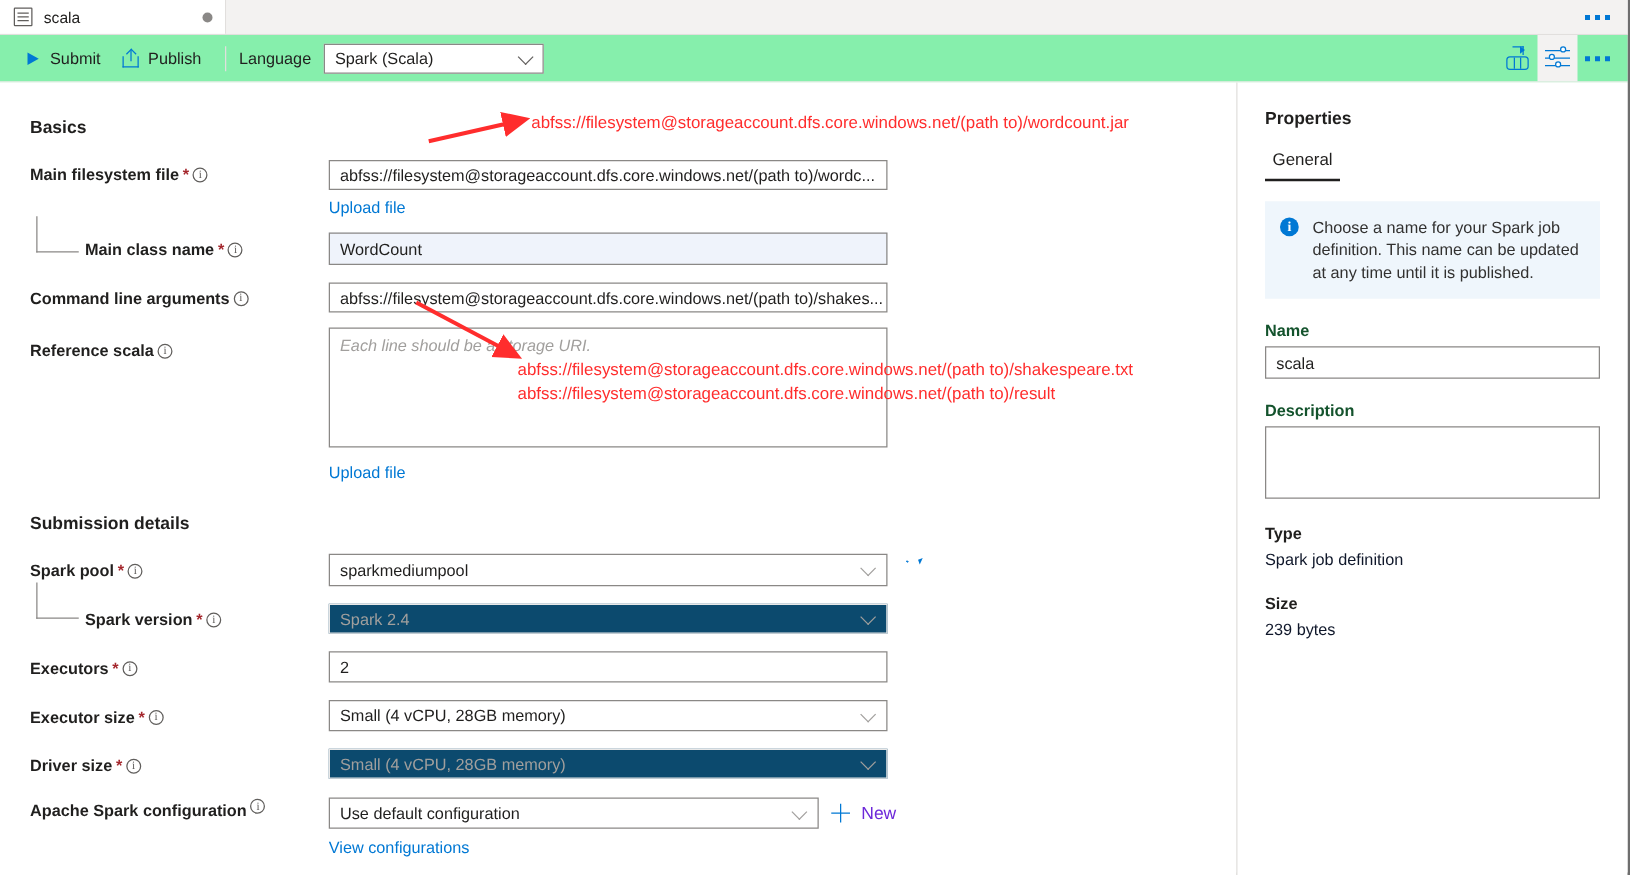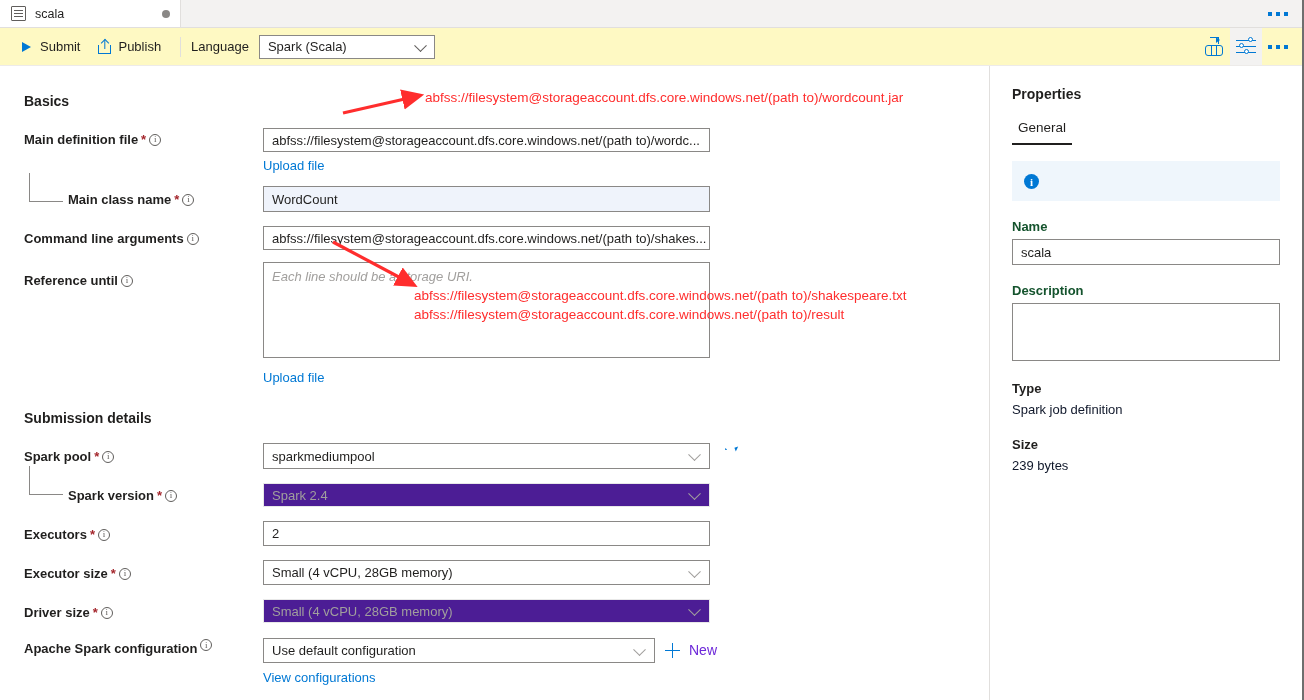--- a/index.html
+++ b/index.html
@@ -73,21 +73,21 @@
     right: 14px; top: 0; bottom: 0;
     display: flex; align-items: center; gap: 4px;
   }
   .tab-overflow span {
     width: 4px; height: 4px; background: #0078d4; display: block;
   }
 
   
   .commandbar {
     height: 37px;
-    background: #fef9c3;
+    background: #86efac;
     border-bottom: 1px solid #edebe9;
     display: flex;
     align-items: center;
     padding-left: 10px;
     position: relative;
   }
   .cmd-btn {
     display: flex; align-items: center; gap: 7px;
     padding: 4px 9px;
     cursor: default;
@@ -267,21 +267,21 @@
     display: flex; align-items: center;
     padding: 0 8px;
     font-size: 13px;
     color: #201f1e;
     position: relative;
     overflow: hidden;
     white-space: nowrap;
   }
   .txtbox.focusish { background: #eff3fb; text-align: right; }
   .txtbox.disabled {
-    background: #4c1d95; border-color: #e8e8e8; color: #a19f9d;
+    background: #0c4a6e; border-color: #e8e8e8; color: #a19f9d;
   }
   .txtarea {
     box-sizing: border-box;
     border: 1px solid #8a8886;
     background: #fff;
     font-size: 13px;
     color: #a19f9d;
     padding: 6px 8px;
     font-style: italic;
   }
@@ -449,21 +449,21 @@
   </div>
 
   <div class="body-split">
 
     <div class="main-pane">
 
       <div class="section-title" style="left:24px; top:27px;">Basics</div>
 
       <div class="row" style="left:24px; top:66px;">
         <span class="flabel">
-          <span>Main definition file</span>
+          <span>Main filesystem file</span>
             <span class="req">*</span>
           <span class="info-ico">i</span>
         </span>
       </div>
       <div class="txtbox" style="position:absolute; left:263px; top:62px; width:447px;">
         <span>abfss://filesystem@storageaccount.dfs.core.windows.net/(path to)/wordc...</span>
       </div>
       <a class="linkish" style="left:263px; top:92px;">Upload file</a>
 
       <div class="tree-elbow" style="left:29px; top:107px; width:33px; height:28px;"></div>
@@ -484,21 +484,21 @@
           <span>Command line arguments</span>
           <span class="info-ico">i</span>
         </span>
       </div>
       <div class="txtbox" style="position:absolute; left:263px; top:160px; width:447px;">
         <span>abfss://filesystem@storageaccount.dfs.core.windows.net/(path to)/shakes...</span>
       </div>
 
       <div class="row" style="left:24px; top:207px;">
         <span class="flabel">
-          <span>Reference until</span>
+          <span>Reference scala</span>
           <span class="info-ico">i</span>
         </span>
       </div>
       <div class="txtarea" style="position:absolute; left:263px; top:196px; width:447px; height:96px;">
         <span>Each line should be a storage URI.</span>
       </div>
       <a class="linkish" style="left:263px; top:304px;">Upload file</a>
 
       <div class="section-title" style="left:24px; top:344px;">Submission details</div>
 
@@ -609,20 +609,21 @@
 
     <div class="props-pane">
       <div class="props-title">Properties</div>
 
       <div class="props-tabs">
         <div class="props-tab">General</div>
       </div>
 
       <div class="infobox">
         <span class="info-dot">i</span>
+        <span class="infobox-text">Choose a name for your Spark job definition. This name can be updated at any time until it is published.</span>
       </div>
 
       <div class="prop-label">Name</div>
       <div class="prop-input">
         <span>scala</span>
       </div>
 
       <div class="prop-label">Description</div>
       <div class="prop-textarea">
         <span></span>

